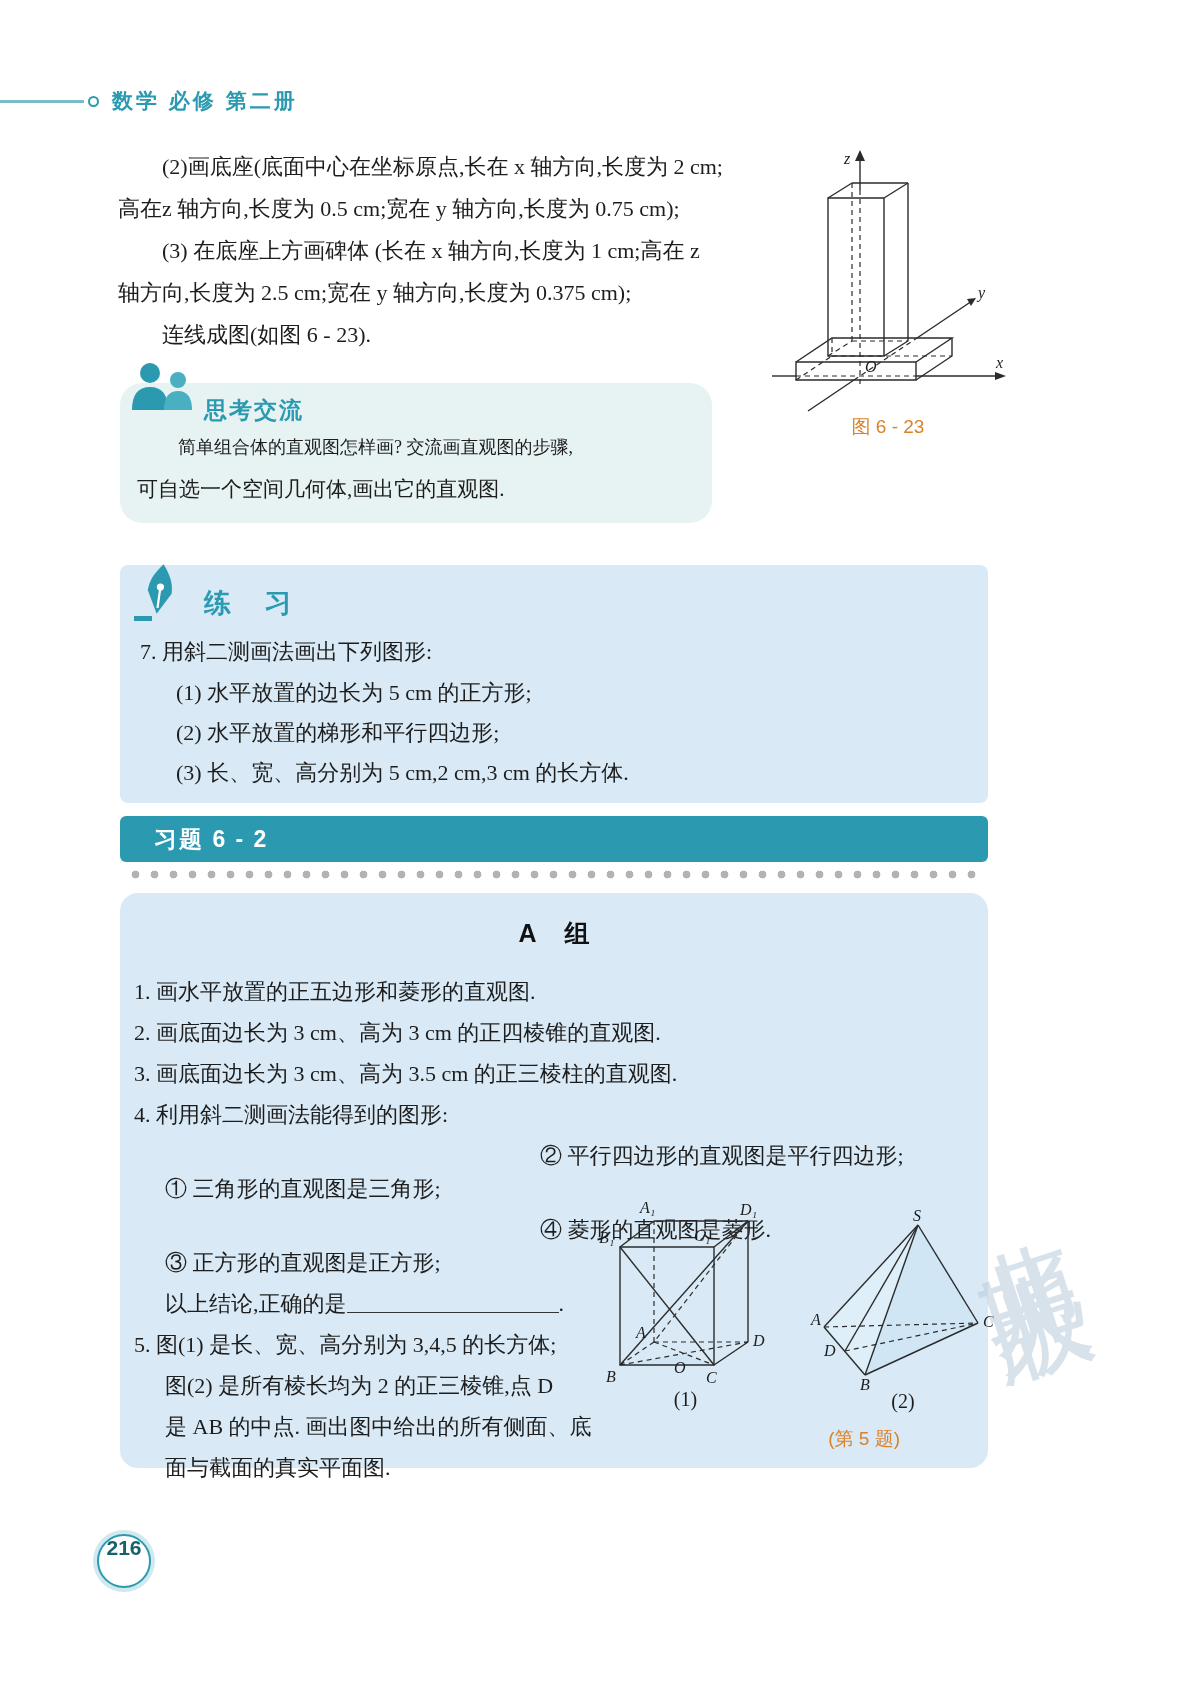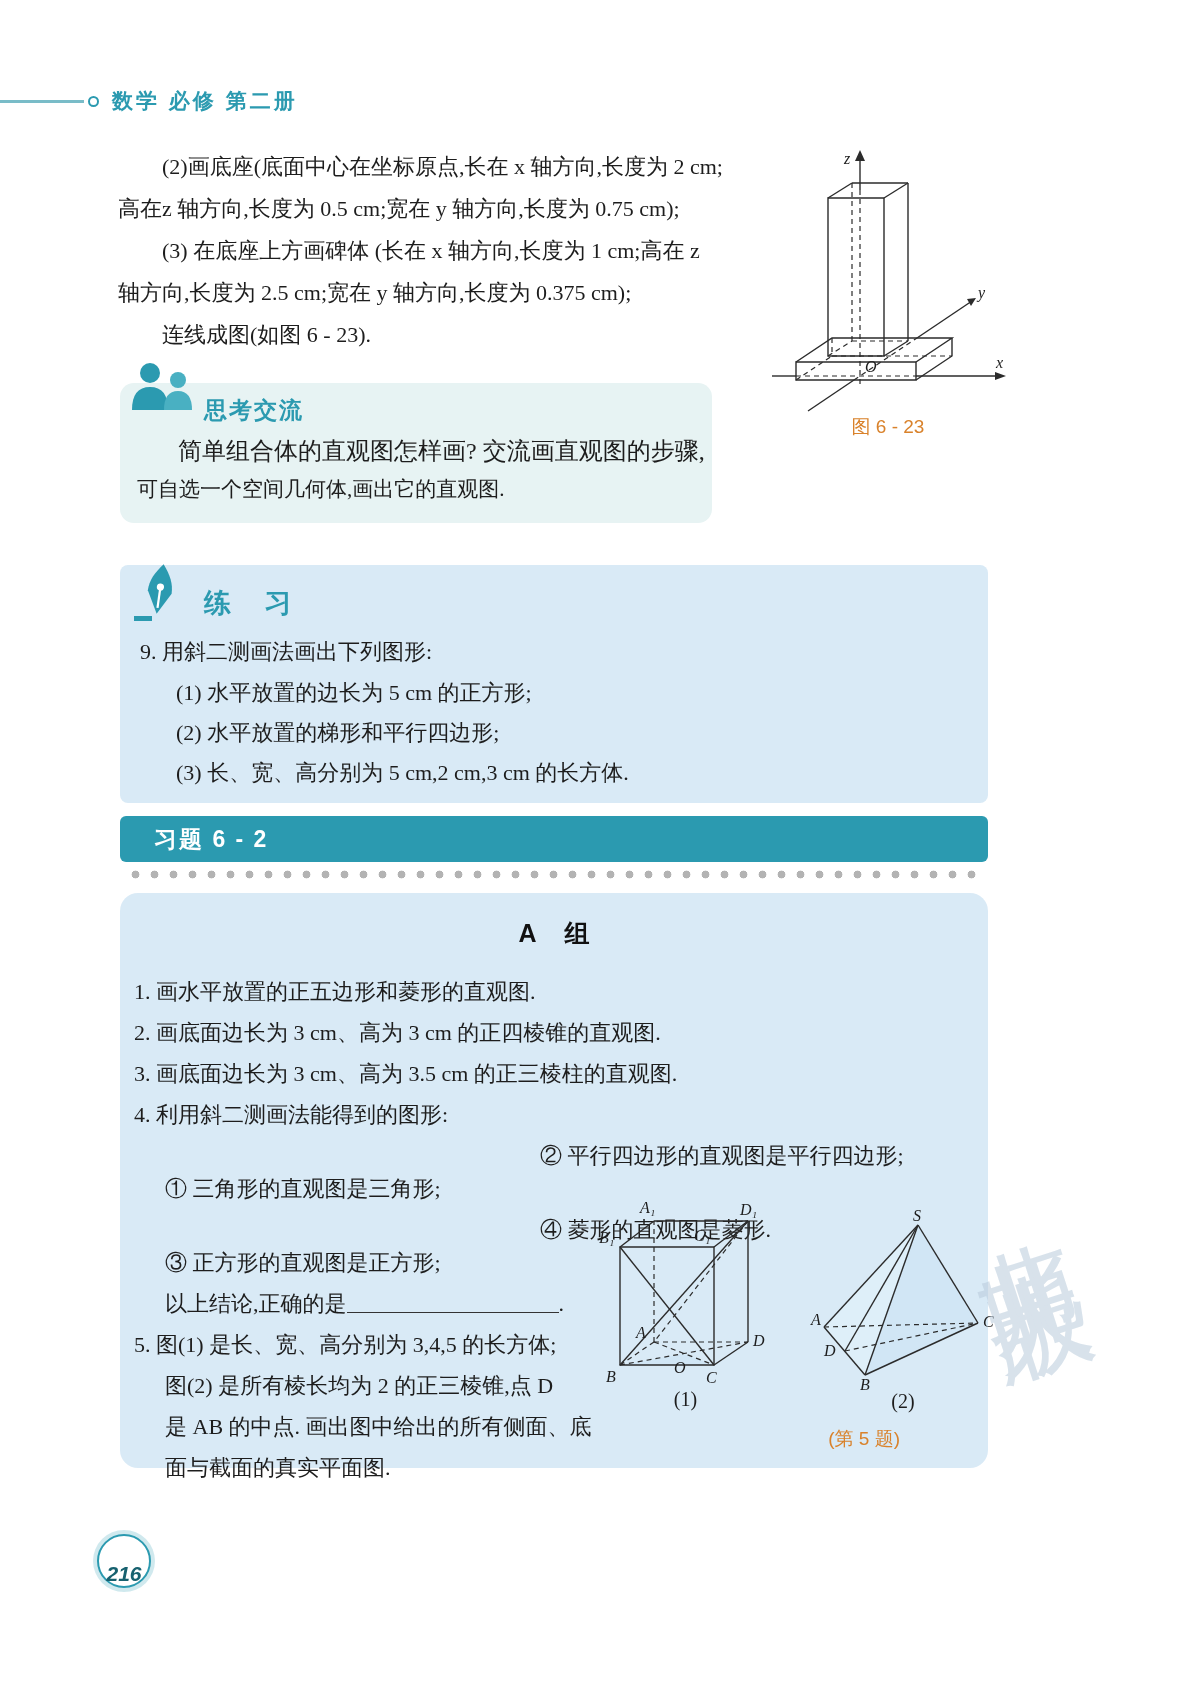--- a/index.html
+++ b/index.html
@@ -9,23 +9,23 @@
   .hdr-line{position:absolute;left:0;top:100px;width:84px;height:3px;background:#79bcc8;}
   .hdr-dot{position:absolute;left:88px;top:96px;width:7px;height:7px;border:2px solid #2b9ab0;border-radius:50%;background:#fff;}
   .hdr-title{position:absolute;left:112px;top:87px;font-family:"Liberation Sans",sans-serif;font-weight:bold;font-size:21px;letter-spacing:3px;color:#2b9ab0;}
 
   .intro{position:absolute;left:118px;top:146px;width:655px;font-size:22px;line-height:42px;}
   .indent{text-indent:44px;}
 
   .fig623{position:absolute;left:768px;top:146px;}
   .fig623-cap{position:absolute;left:768px;top:414px;width:240px;text-align:center;color:#d9822b;font-size:19px;font-family:"Liberation Sans",sans-serif;}
 
-  .think-box{position:absolute;left:120px;top:383px;width:592px;height:140px;background:#e7f3f3;border-radius:14px;}
+  .think-box{position:absolute;left:120px;top:383px;width:592px;height:140px;background:#e7f3f3;border-radius:22px;}
   .think-title{position:absolute;left:84px;top:12px;font-family:"Liberation Sans",sans-serif;font-weight:bold;font-size:23px;color:#2b9ab0;letter-spacing:2px;}
-  .think-l1{position:absolute;left:58px;top:52px;font-size:24px;}
+  .think-l1{position:absolute;left:58px;top:52px;font-size:18px;}
   .think-l2{position:absolute;left:17px;top:92px;font-size:21px;}
   .think-icon{position:absolute;left:126px;top:358px;}
 
   .practice-box{position:absolute;left:120px;top:565px;width:868px;height:238px;background:#d9eaf6;border-radius:8px;}
   .practice-title{position:absolute;left:84px;top:20px;font-family:"Liberation Sans",sans-serif;font-weight:bold;font-size:27px;color:#2b9ab0;word-spacing:26px;}
   .p-lead{position:absolute;left:20px;top:72px;font-size:22px;}
   .p-i0{position:absolute;left:56px;top:113px;font-size:22px;}
   .p-i1{position:absolute;left:56px;top:153px;font-size:22px;text-align:center;}
   .p-i2{position:absolute;left:56px;top:193px;font-size:22px;}
   .pen-icon{position:absolute;left:130px;top:560px;}
@@ -43,21 +43,21 @@
   .blank{display:inline-block;width:212px;height:20px;border-bottom:1.6px solid #333;vertical-align:-2px;}
   .q5{width:470px;}
   .q5 .cont{padding-left:31px;}
 
   .fig1-svg{position:absolute;left:478px;top:298px;}
   .fig1-cap{position:absolute;left:478px;top:495px;width:175px;text-align:center;font-size:20px;}
   .fig2-svg{position:absolute;left:690px;top:316px;}
   .fig2-cap{position:absolute;left:690px;top:497px;width:186px;text-align:center;font-size:20px;}
   .fig5-cap{position:absolute;left:580px;top:533px;width:200px;text-align:right;color:#d9822b;font-size:19px;font-family:"Liberation Sans",sans-serif;}
 
-  .page-num{position:absolute;left:97px;top:1534px;width:50px;height:50px;border:2.5px solid #2b9ab0;border-radius:50%;box-shadow:0 0 0 4px rgba(43,154,176,.22);display:flex;align-items:flex-end;justify-content:center;font-family:"Liberation Sans",sans-serif;font-size:21px;font-weight:bold;color:#17616f;background:#fff;font-style:italic;}
+  .page-num{position:absolute;left:97px;top:1534px;width:50px;height:50px;border:2.5px solid #2b9ab0;border-radius:50%;box-shadow:0 0 0 4px rgba(43,154,176,.22);display:flex;align-items:flex-start;justify-content:center;font-family:"Liberation Sans",sans-serif;font-size:21px;font-weight:bold;color:#17616f;background:#fff;}
   .watermark{position:absolute;left:930px;top:1170px;writing-mode:vertical-rl;text-orientation:upright;transform:rotate(-18deg);font-size:100px;letter-spacing:14px;color:#b9cbdb;opacity:.55;font-family:"Liberation Sans",sans-serif;}
 
   .e{stroke:#2b2b2b;stroke-width:1.4;fill:none;}
   .ed{stroke:#2b2b2b;stroke-width:1.2;fill:none;stroke-dasharray:5 4;}
   .arrow{fill:#2b2b2b;stroke:none;}
   .shade{fill:#cfe5f4;stroke:none;opacity:.85;}
   .shade2{fill:#dff0fa;stroke:none;opacity:.8;}
   .lab{font-family:"Liberation Serif",serif;font-size:16px;font-style:italic;fill:#1d1d1d;stroke:none;}
 </style>
 </head>
@@ -118,21 +118,21 @@
   </div>
   <svg class="think-icon" width="72" height="58" viewBox="0 0 72 58">
     <circle cx="24" cy="15" r="10" fill="#2b9ab0"></circle>
     <path d="M6 52 Q6 29 24 29 Q42 29 42 52 Z" fill="#2b9ab0"></path>
     <circle cx="52" cy="22" r="8" fill="#49b0c2"></circle>
     <path d="M38 52 Q38 33 52 33 Q66 33 66 52 Z" fill="#49b0c2"></path>
   </svg>
 
   <div class="practice-box">
     <div class="practice-title">练 习</div>
-    <div class="p-lead">9. 用斜二测画法画出下列图形:</div>
+    <div class="p-lead">7. 用斜二测画法画出下列图形:</div>
     <div class="p-i0">(1) 水平放置的边长为 5 cm 的正方形;</div>
     <div class="p-i1">(2) 水平放置的梯形和平行四边形;</div>
     <div class="p-i2">(3) 长、宽、高分别为 5 cm,2 cm,3 cm 的长方体.</div>
   </div>
   <svg class="pen-icon" width="60" height="64" viewBox="0 0 60 64">
     <g transform="rotate(8 30 30)">
       <path d="M30 4 C38 14 42 22 42 32 L30 54 L18 32 C18 22 22 14 30 4 Z" fill="#2b9ab0"></path>
       <line x1="30" y1="30" x2="30" y2="48" stroke="#ffffff" stroke-width="2.2"></line>
       <circle cx="30" cy="27" r="3.6" fill="#ffffff"></circle>
     </g>

